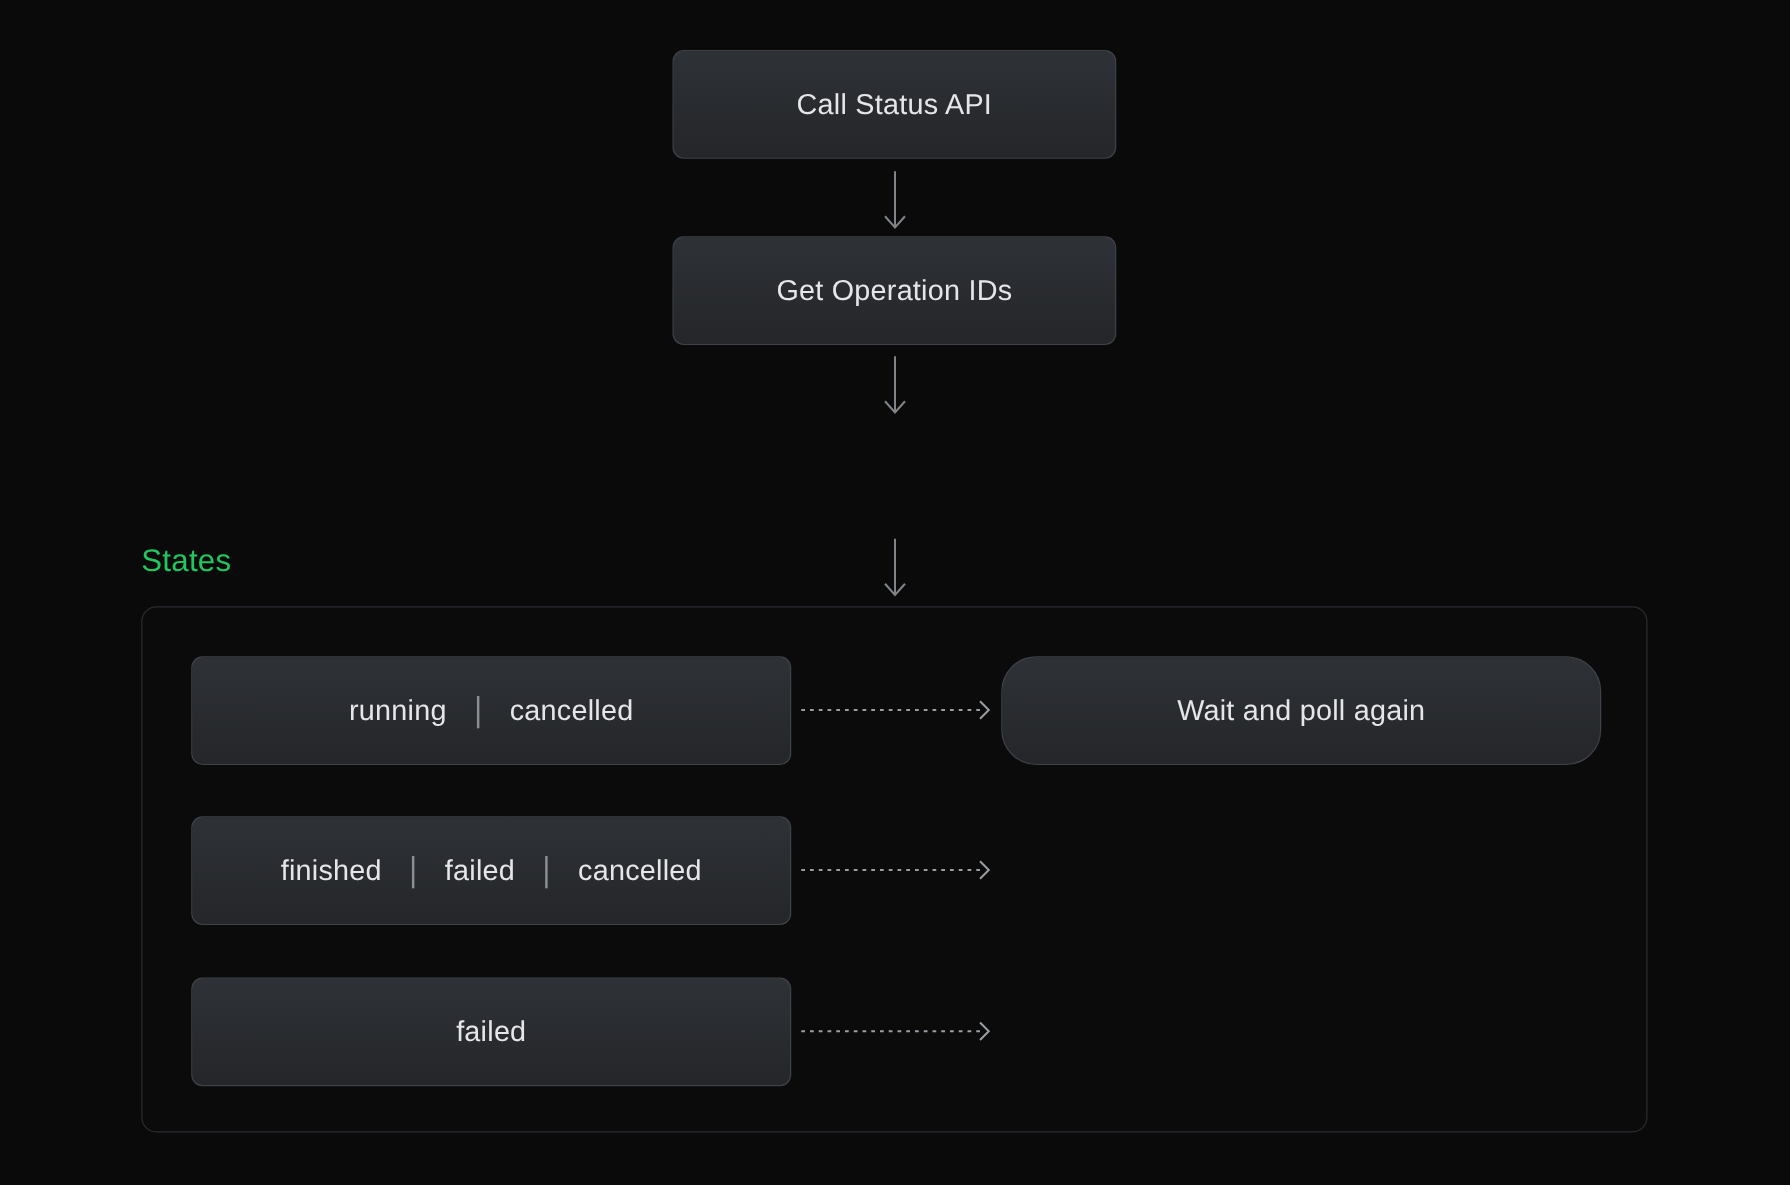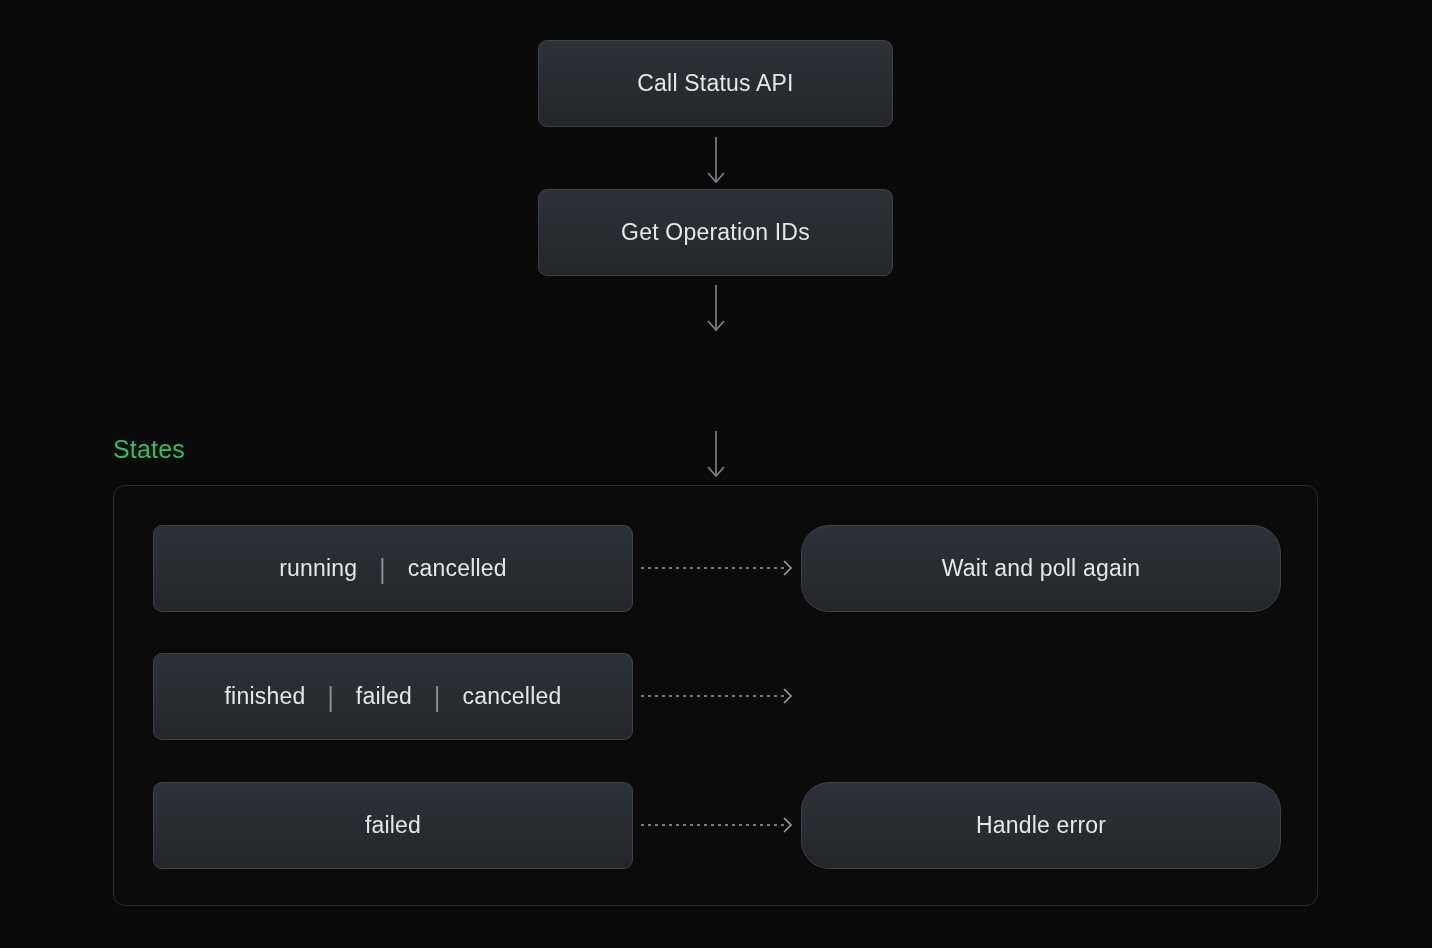--- a/index.html
+++ b/index.html
@@ -129,18 +129,15 @@
       <path d="M145 5 L152 12 L145 19" fill="none" stroke="#9b9ea3" stroke-width="1.6"></path>
     </svg>
 
     <div class="node state-node row-left" style="top:296px">
       <span>failed</span>
     </div>
     <svg class="dashed-arrow row-arrow" style="top:327px" viewBox="0 0 160 24">
       <line x1="2" y1="12" x2="148" y2="12" stroke="#9b9ea3" stroke-width="1.6" stroke-dasharray="3 4"></line>
       <path d="M145 5 L152 12 L145 19" fill="none" stroke="#9b9ea3" stroke-width="1.6"></path>
     </svg>
-    <div class="node action-node row-right" style="top:296px">
-      <span>Handle error</span>
-    </div>
 
   </div>
 </div>
 
 </body></html>

